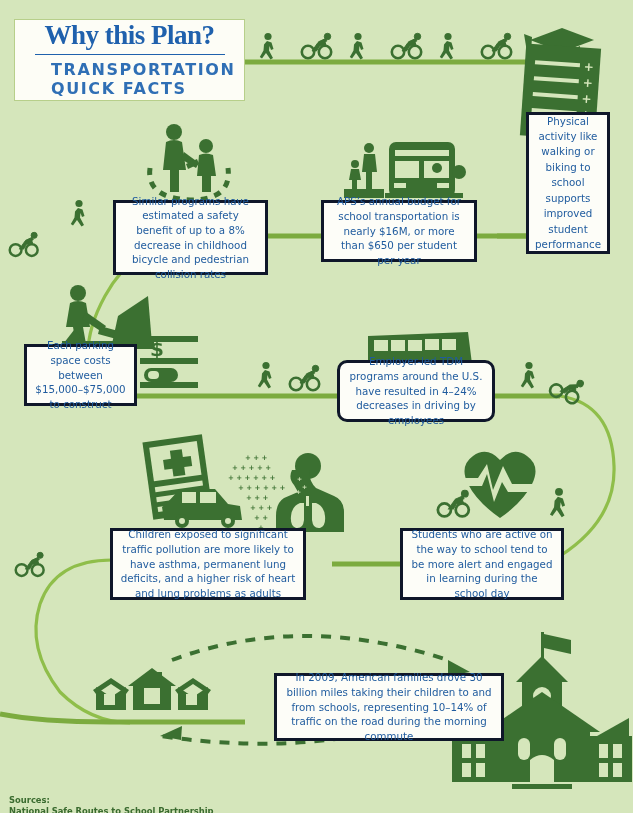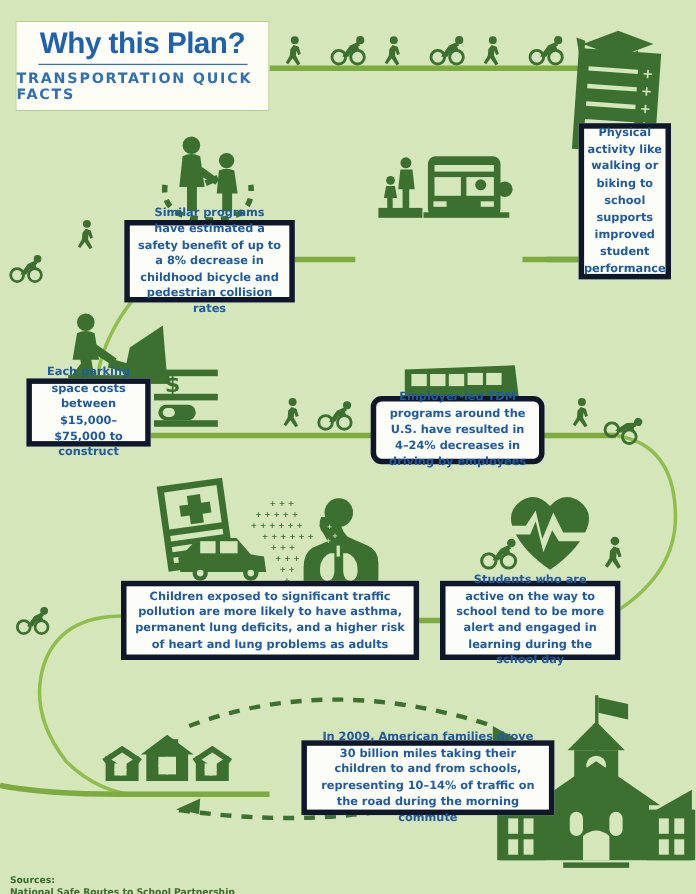--- a/index.html
+++ b/index.html
@@ -28,65 +28,66 @@
     width: 231px; height: 82px;
     background: #fdfdf6;
     border: 1px solid #b7cf8a;
     display: flex;
     flex-direction: column;
     align-items: center;
     justify-content: center;
     z-index: 5;
   }
   .titleMain {
-    font-family: Liberation Sans, sans-serif;
+    font-family: Liberation Serif, serif;
     font-size: 27px;
     font-weight: bold;
     color: #1f61ad;
     letter-spacing: -0.5px;
     line-height: 1;
     padding-bottom: 3px;
   }
   .titleRule {
     width: 190px;
     height: 1px;
     background: #1f61ad;
     margin: 2px 0 5px 0;
   }
   .titleSub {
     font-family: "DejaVu Sans", sans-serif;
-    font-size: 13px;
+    font-size: 16px;
     font-weight: bold;
     color: #2f6fb5;
     letter-spacing: 1.6px;
+    margin-left: 36px;
   }
 
   
   .factBox {
     position: absolute;
     background: #fdfdf8;
-    border: 5px solid #0f172a;
+    border: 3px solid #0f172a;
     color: #1f5b9e;
     font-family: "DejaVu Sans", sans-serif;
-    font-weight: bold;
+    font-weight: normal;
     font-size: 10.3px;
     line-height: 1.42;
     text-align: center;
     display: flex;
     align-items: center;
     justify-content: center;
     padding: 5px 7px;
     z-index: 6;
   }
   .fact-similar   { left: 113px; top: 200px; width: 155px; height: 75px; }
   .fact-aps       { left: 321px; top: 200px; width: 156px; height: 62px; }
   .fact-physical  { left: 526px; top: 112px; width: 84px;  height: 142px; line-height: 1.5; }
   .fact-parking   { left: 24px;  top: 344px; width: 113px; height: 62px; }
   .fact-tdm       { left: 337px; top: 360px; width: 158px; height: 62px; border-radius: 10px; }
-  .fact-pollution { left: 110px; top: 528px; width: 271px; height: 72px; }
+  .fact-pollution { left: 110px; top: 528px; width: 196px; height: 72px; }
   .fact-students  { left: 400px; top: 528px; width: 164px; height: 72px; }
   .fact-miles     { left: 238px; top: 673px; width: 230px; height: 68px; margin-left: 36px; }
 
   
   .sources {
     position: absolute;
     left: 9px; top: 760px;
     font-family: "DejaVu Sans", sans-serif;
     font-size: 8.4px;
     font-weight: bold;
@@ -415,20 +416,21 @@
   </svg>
 
   <div class="titleBox">
     <div class="titleMain">Why this Plan?</div>
     <div class="titleRule"></div>
     <div class="titleSub">TRANSPORTATION QUICK FACTS</div>
   </div>
 
   <div class="factBox fact-similar">Similar programs have estimated a safety benefit of up to a 8% decrease in childhood bicycle and pedestrian collision rates</div>
 
+  <div class="factBox fact-aps">APS’s annual budget for school transportation is nearly $16M, or more than $650 per student per year</div>
 
   <div class="factBox fact-physical">Physical activity like walking or biking to school supports improved student performance</div>
 
   <div class="factBox fact-parking">Each parking space costs between $15,000–$75,000 to construct</div>
 
   <div class="factBox fact-tdm">Employer-led TDM programs around the U.S. have resulted in 4–24% decreases in driving by employees</div>
 
   <div class="factBox fact-pollution">Children exposed to significant traffic pollution are more likely to have asthma, permanent lung deficits, and a higher risk of heart and lung problems as adults</div>
 
   <div class="factBox fact-students">Students who are active on the way to school tend to be more alert and engaged in learning during the school day</div>

